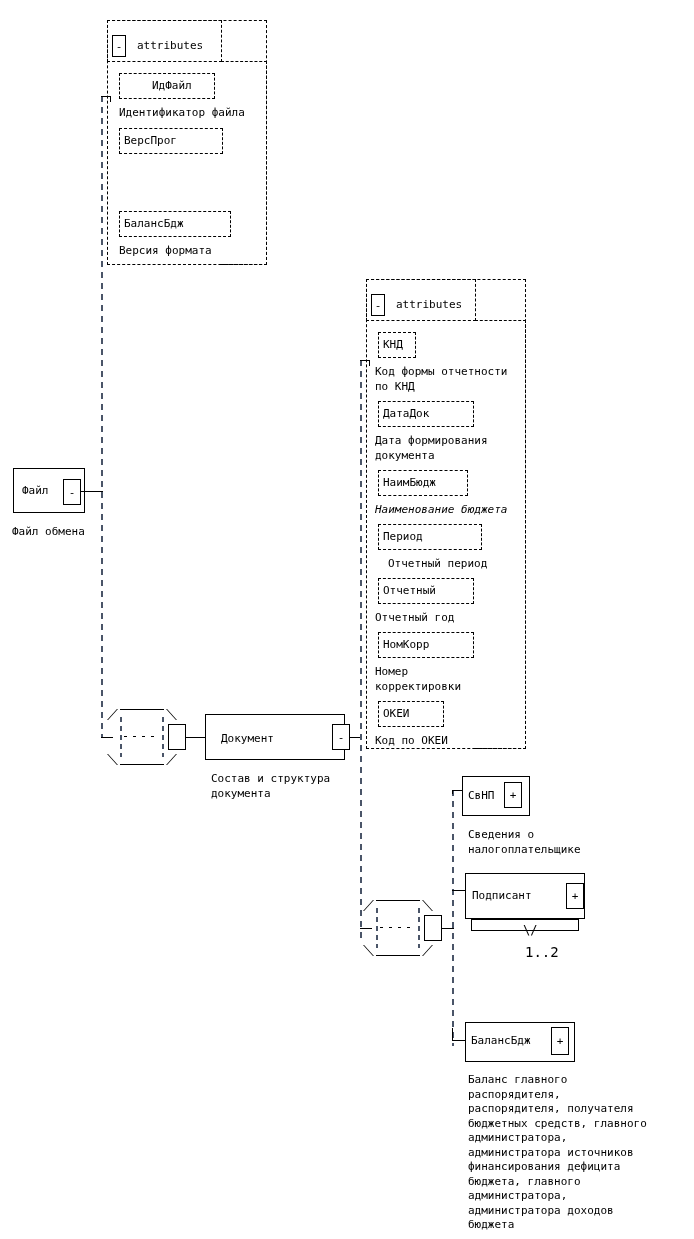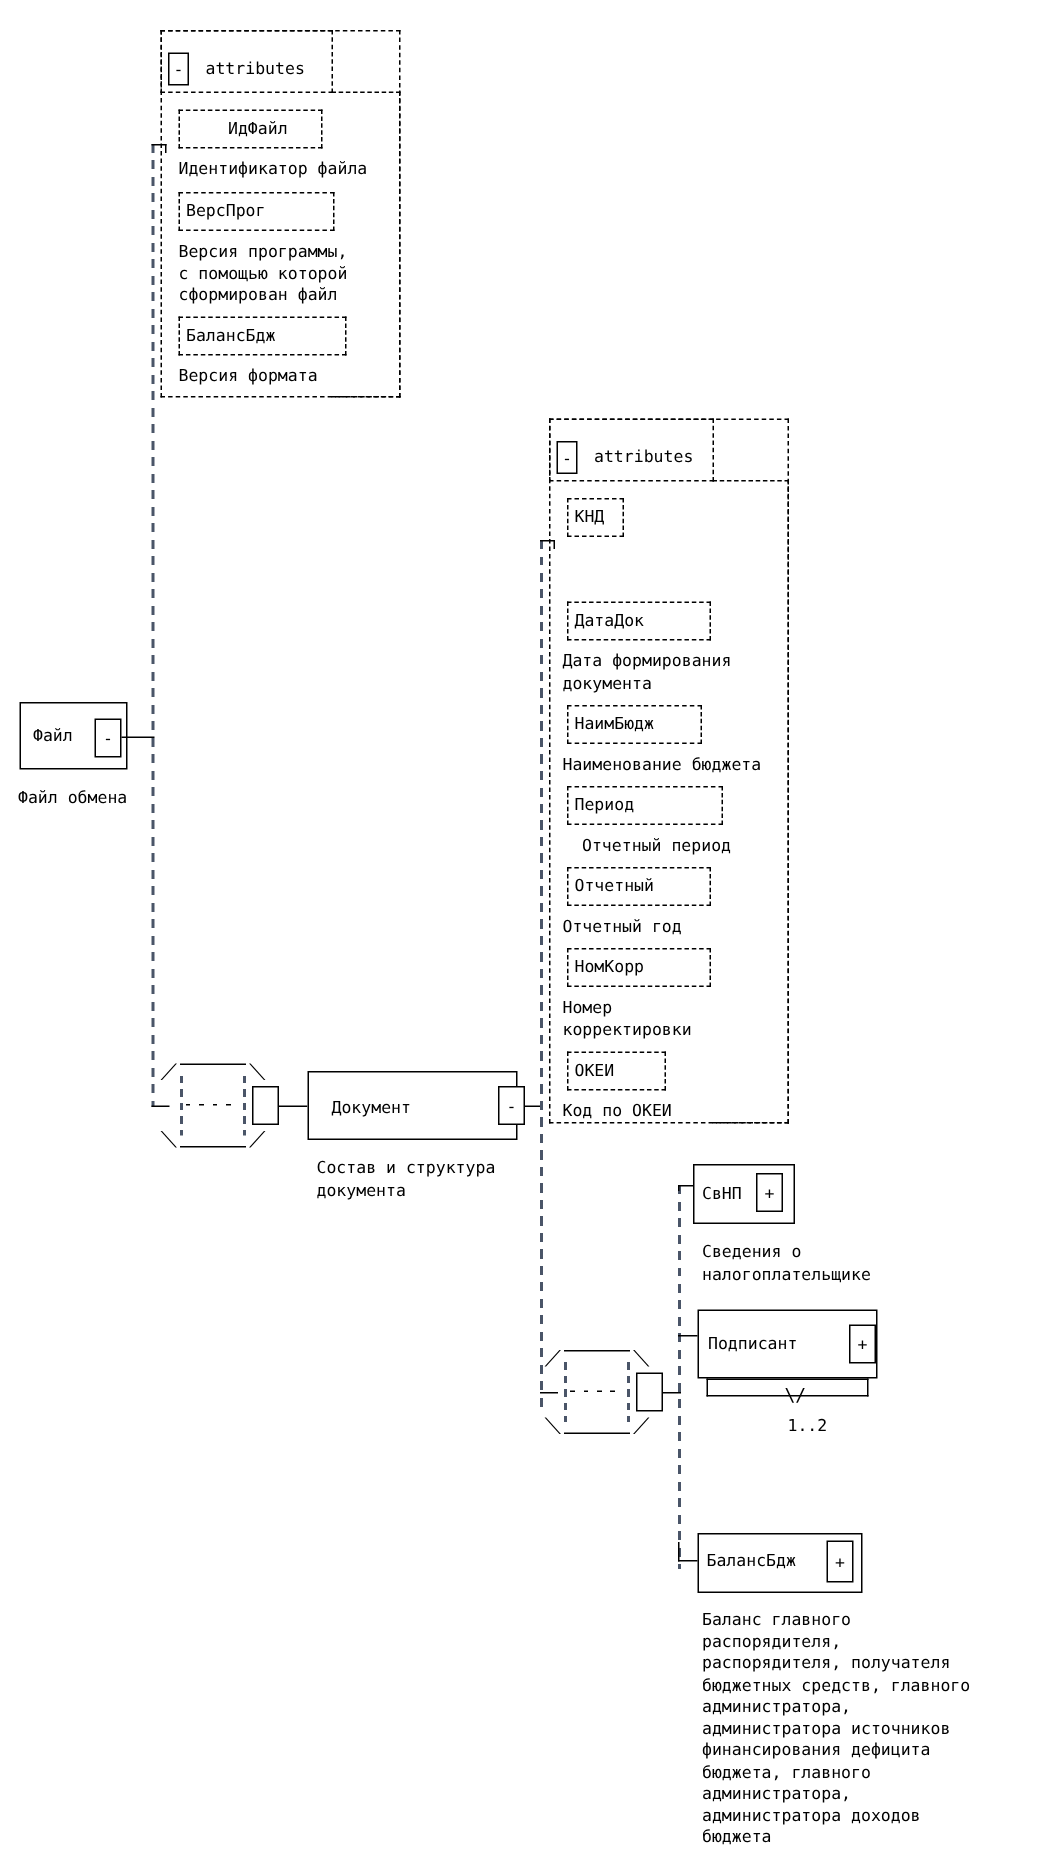--- a/index.html
+++ b/index.html
@@ -58,21 +58,21 @@
   .seq .sl3{position:absolute;left:2px;bottom:0;width:11px;height:11px;
      border-left:1px solid #000;transform:skewX(42deg);}
   .seq .sl4{position:absolute;right:2px;bottom:0;width:11px;height:11px;
      border-right:1px solid #000;transform:skewX(-42deg);}
   .seq .vl{position:absolute;top:8px;bottom:8px;width:2px;
      background:repeating-linear-gradient(to bottom,#4a5568 0 5px,transparent 5px 9px);}
   .seq .dots{position:absolute;left:14px;top:27px;width:36px;height:1px;
      background:repeating-linear-gradient(to right,#000 0 3px,transparent 3px 9px);}
 
   
-  .occ{position:absolute;font-size:11px;color:#000;white-space:pre;}
+  .occ{position:absolute;font-size:14px;color:#000;white-space:pre;}
 </style>
 </head>
 <body>
 
 <div class="canvas">
 
   <div class="elembox" style="left:13px;top:468px;width:72px;height:45px;"></div>
   <div class="nodelabel" style="left:22px;top:484px;">Файл</div>
   <div class="toggle" style="left:63px;top:479px;width:18px;height:26px;">-</div>
   <div class="cap" style="left:12px;top:525px;">Файл обмена</div>
@@ -90,23 +90,20 @@
 
   <div class="toggle" style="left:112px;top:35px;width:14px;height:22px;">-</div>
   <div class="nodelabel" style="left:137px;top:39px;">attributes</div>
 
   <div class="dashbox" style="left:119px;top:73px;width:96px;height:26px;"></div>
   <div class="nodelabel" style="left:124px;top:79px;padding-left:28px;">ИдФайл</div>
   <div class="cap" style="left:119px;top:106px;text-align:right;">Идентификатор файла</div>
 
   <div class="dashbox" style="left:119px;top:128px;width:104px;height:26px;"></div>
   <div class="nodelabel" style="left:124px;top:134px;">ВерсПрог</div>
-  <div class="cap" style="left:119px;top:161px;">Версия программы,
-с помощью которой
-сформирован файл</div>
 
   <div class="dashbox" style="left:119px;top:211px;width:112px;height:26px;"></div>
   <div class="nodelabel" style="left:124px;top:217px;">БалансБдж</div>
   <div class="cap" style="left:119px;top:244px;">Версия формата</div>
 
   <div class="dashbox" style="left:221px;top:61px;width:46px;height:204px;border-left:none;"></div>
 
   <div class="hline" style="left:101px;top:737px;width:12px;"></div>
 
   <div class="seq" style="left:110px;top:709px;">
@@ -140,29 +137,31 @@
   <div class="dashbox" style="left:366px;top:279px;width:160px;height:470px;"></div>
   <div class="dashbox" style="left:366px;top:279px;width:110px;height:42px;"></div>
 
   <div class="toggle" style="left:371px;top:294px;width:14px;height:22px;">-</div>
   <div class="nodelabel" style="left:396px;top:298px;">attributes</div>
 
   <div class="dashbox" style="left:475px;top:320px;width:51px;height:429px;border-left:none;"></div>
 
   <div class="dashbox" style="left:378px;top:332px;width:38px;height:26px;"></div>
   <div class="nodelabel" style="left:383px;top:338px;">КНД</div>
+  <div class="cap" style="left:375px;top:365px;">Код формы отчетности
+по КНД</div>
 
   <div class="dashbox" style="left:378px;top:401px;width:96px;height:26px;"></div>
   <div class="nodelabel" style="left:383px;top:407px;">ДатаДок</div>
   <div class="cap" style="left:375px;top:434px;">Дата формирования
 документа</div>
 
   <div class="dashbox" style="left:378px;top:470px;width:90px;height:26px;"></div>
   <div class="nodelabel" style="left:383px;top:476px;">НаимБюдж</div>
-  <div class="cap" style="left:375px;top:503px;">Наименование бюджета</div>
+  <div class="cap" style="left:375px;top:503px;font-style:italic;">Наименование бюджета</div>
 
   <div class="dashbox" style="left:378px;top:524px;width:104px;height:26px;"></div>
   <div class="nodelabel" style="left:383px;top:530px;">Период</div>
   <div class="cap" style="left:388px;top:557px;">Отчетный период</div>
 
   <div class="dashbox" style="left:378px;top:578px;width:96px;height:26px;"></div>
   <div class="nodelabel" style="left:383px;top:584px;">Отчетный</div>
   <div class="cap" style="left:375px;top:611px;">Отчетный год</div>
 
   <div class="dashbox" style="left:378px;top:632px;width:96px;height:26px;"></div>

